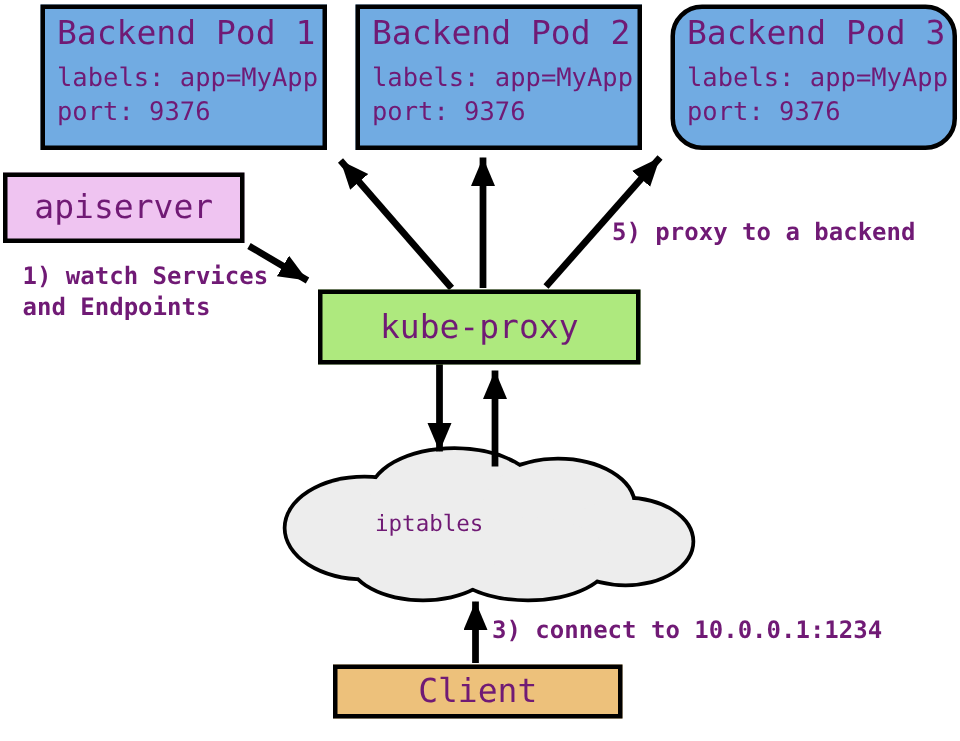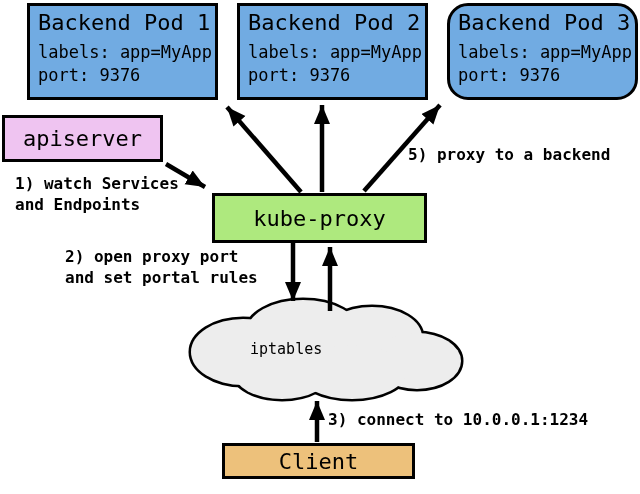--- a/index.html
+++ b/index.html
@@ -1,19 +1,19 @@
 <!DOCTYPE html>
 <html><head>
 <meta charset="utf-8">
 <style>
   html,body{margin:0;padding:0;background:#ffffff;}
   .stage{
     position:relative;width:640px;height:494px;background:#ffffff;
     font-family:"DejaVu Sans Mono","Liberation Mono",monospace;
-    color:#000000;overflow:hidden;
+    color:#701a75;overflow:hidden;
   }
   .stage svg{position:absolute;left:0;top:0;}
   .box{position:absolute;box-sizing:border-box;border:3px solid #000;}
   .pod{
     width:191px;height:97px;background:#71ABE2;
     padding:3px 8px 0 8px;
   }
   .pod-title{font-size:22px;line-height:27px;white-space:nowrap;}
   .pod-line{font-size:17px;line-height:23px;white-space:nowrap;}
   .pod-lines{margin-top:5px;}
@@ -111,18 +111,16 @@
   </div>
 
   <div class="box titlebox client">
     <div class="box-title">Client</div>
   </div>
 
   <div class="cloud-label">iptables</div>
 
   <div class="step step1">1) watch Services
 and Endpoints</div>
-  <div class="step step2">2) open proxy port
-and set portal rules</div>
   <div class="step step3">3) connect to 10.0.0.1:1234</div>
   <div class="step step5">5) proxy to a backend</div>
 
 </div>
 
 </body></html>

